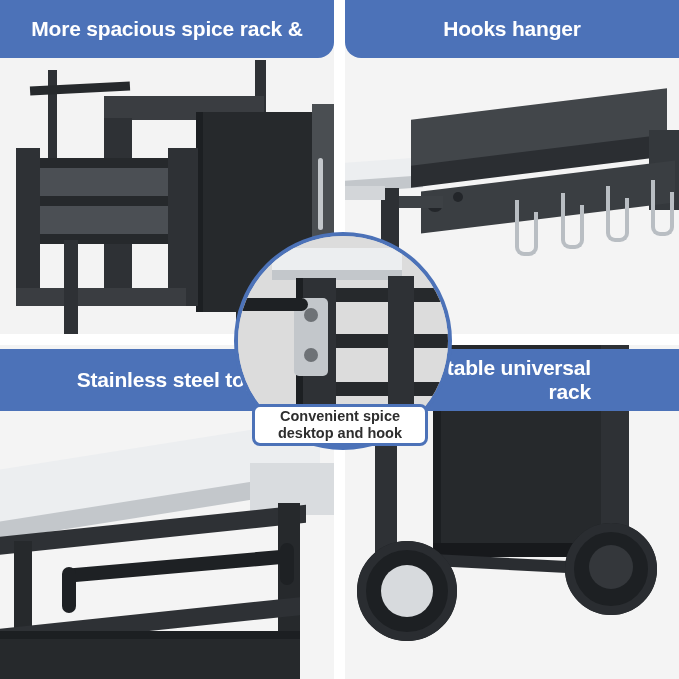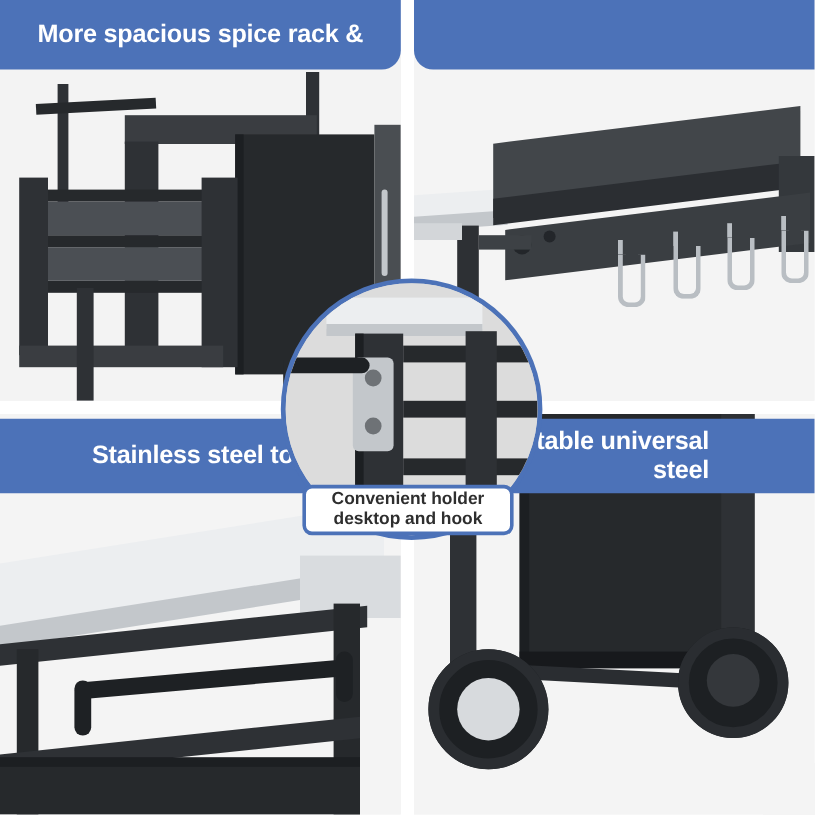--- a/index.html
+++ b/index.html
@@ -270,36 +270,37 @@
   </div>
 
   <div class="caption" id="cap-tl">
     <div>
       <div>More spacious spice rack &amp;</div>
     </div>
   </div>
 
   <div class="caption" id="cap-tr">
     <div>
+      <div>Hooks hanger</div>
     </div>
   </div>
 
   <div class="caption" id="cap-bl">
     <div>
       <div>Stainless steel top</div>
     </div>
   </div>
 
   <div class="caption" id="cap-br">
     <div>
       <div>Stable universal</div>
-      <div>steel</div>
+      <div>rack</div>
     </div>
   </div>
 
   <div id="callout-caption">
     <div>
-      <div>Convenient holder</div>
+      <div>Convenient spice</div>
       <div>desktop and hook</div>
     </div>
   </div>
 
 </div>
 
 </body></html>

